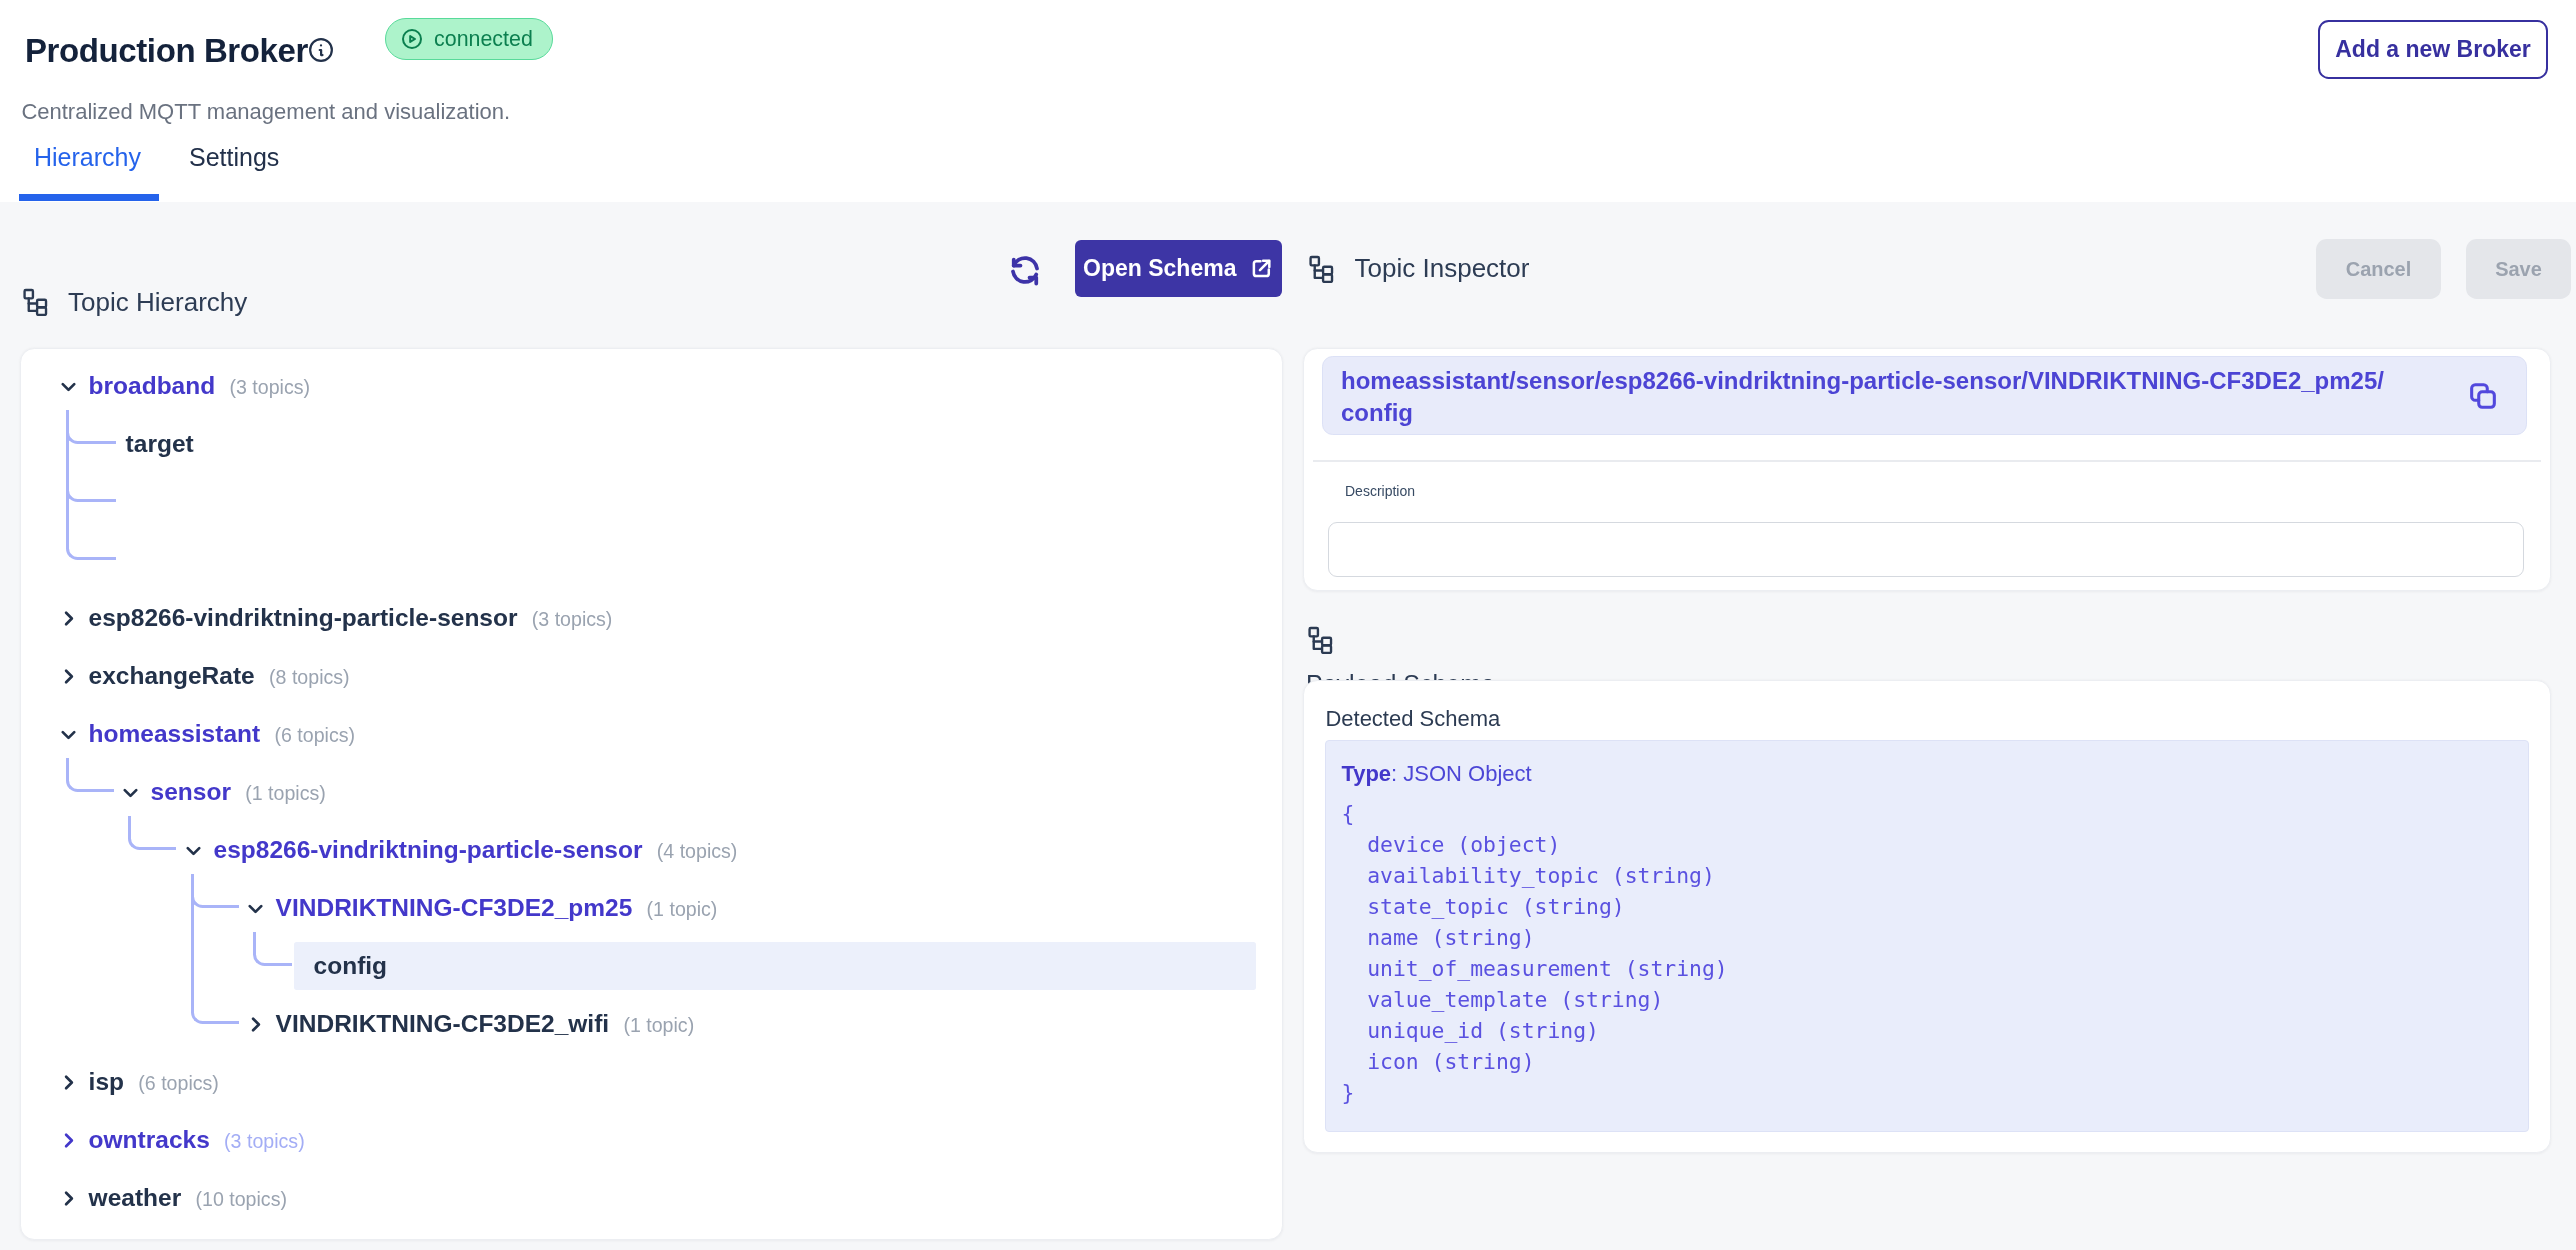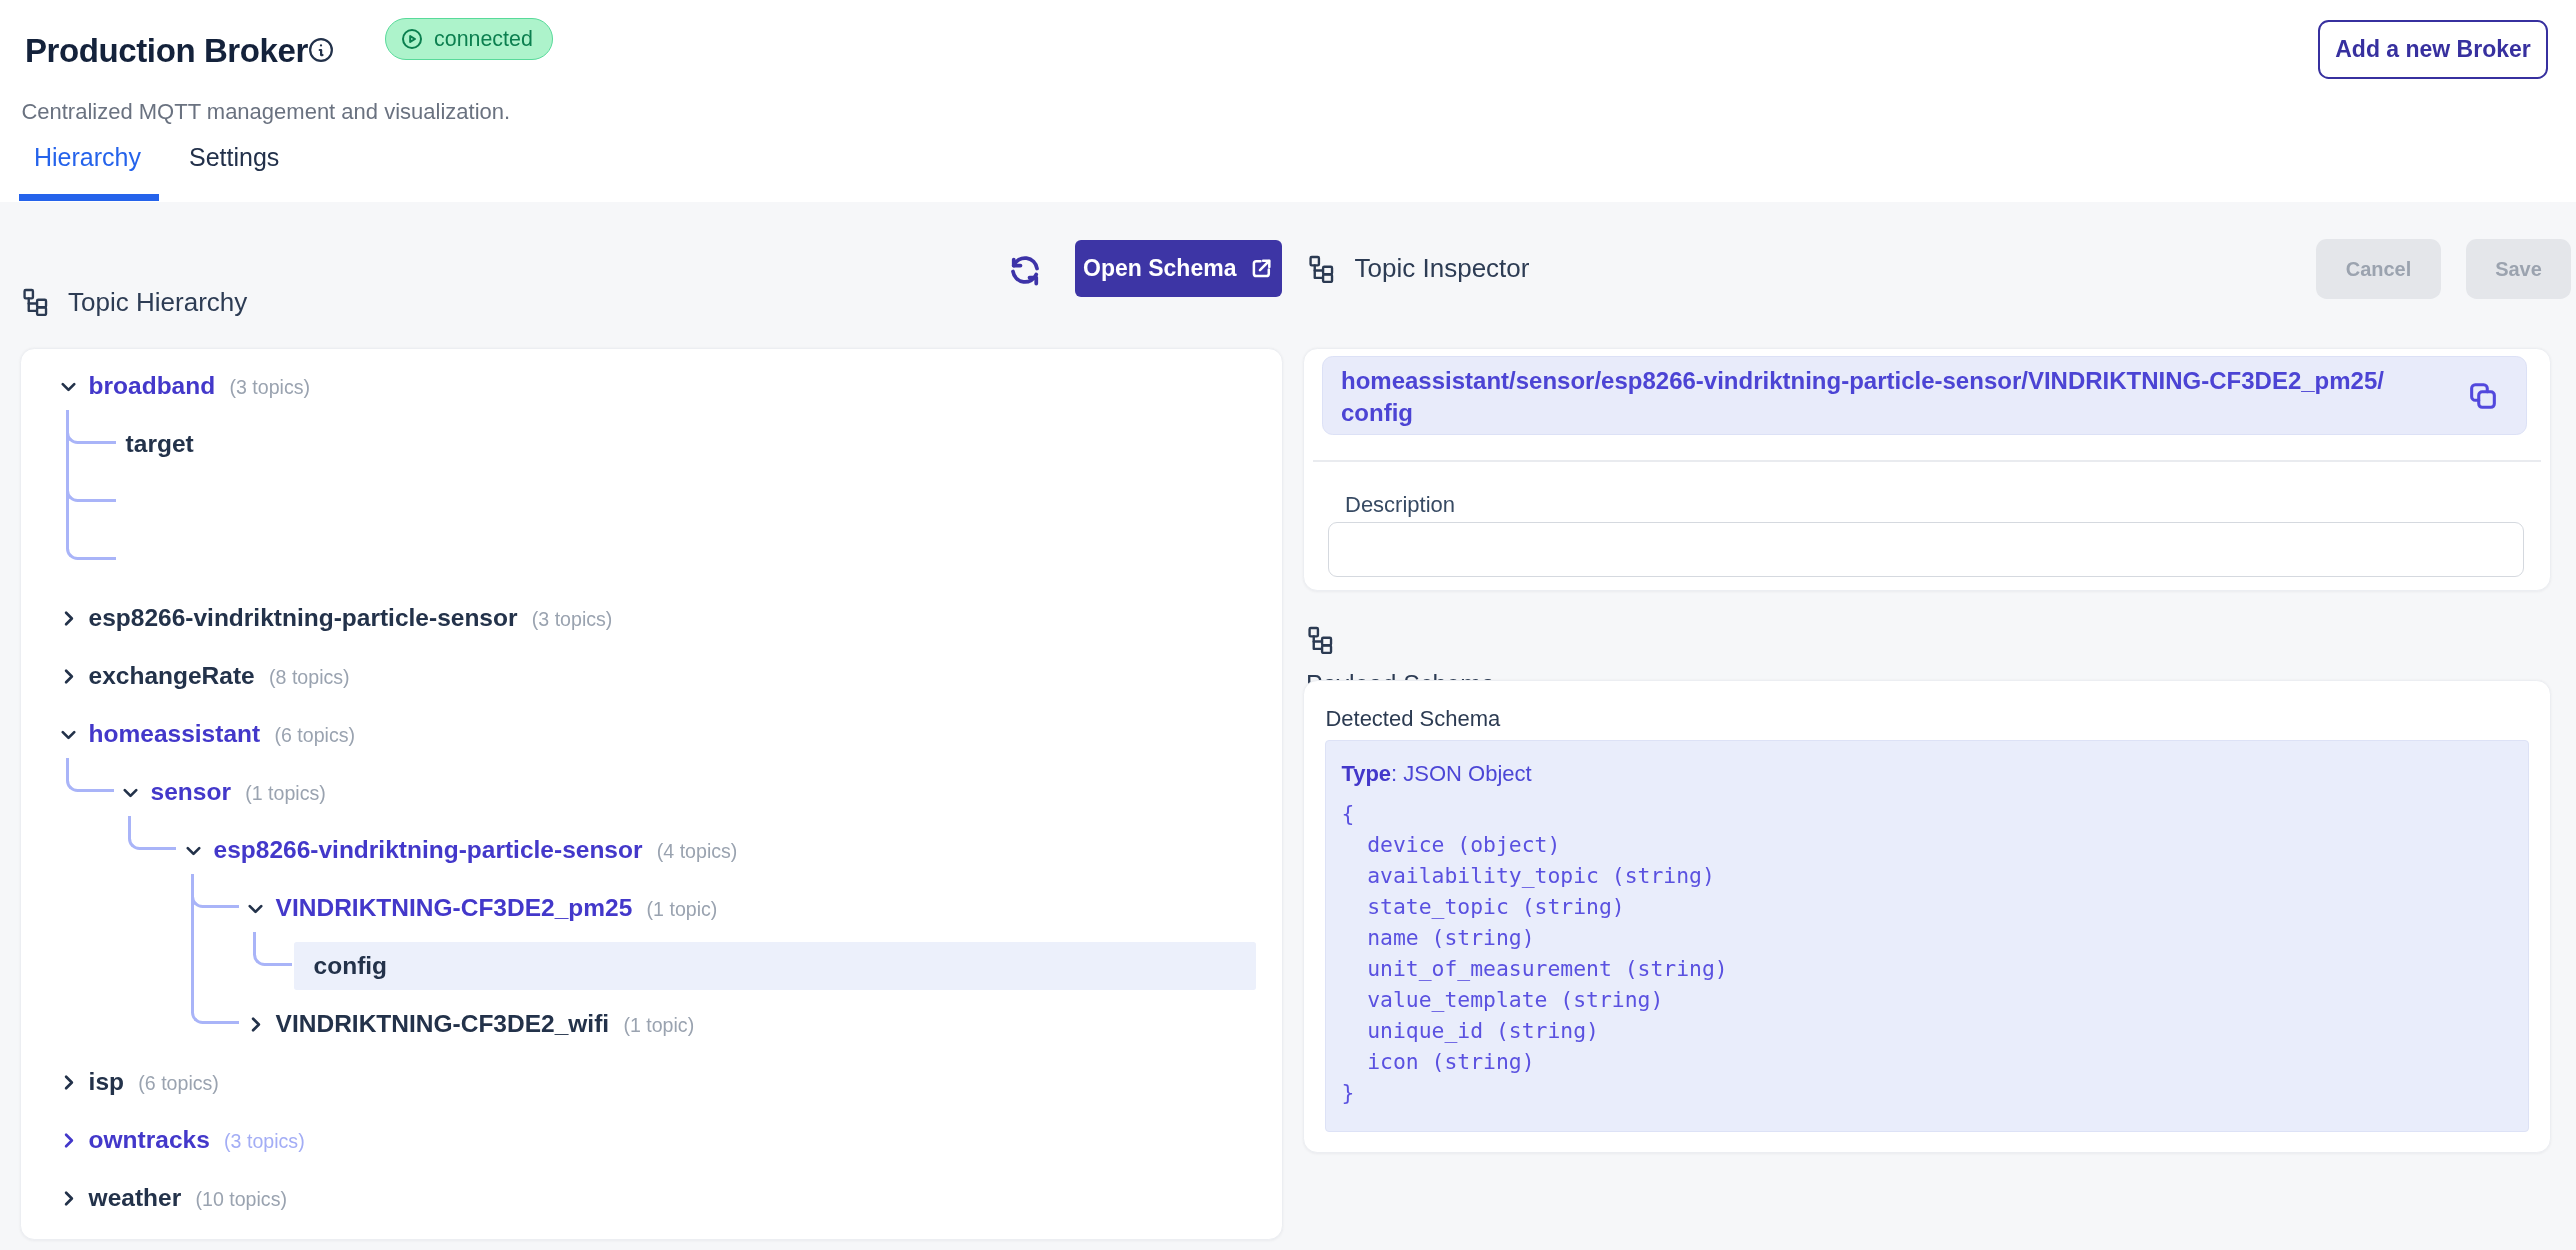--- a/index.html
+++ b/index.html
@@ -79,21 +79,21 @@
     background:#e8ebfa; border:0.9px solid #dce1f6; border-radius:10.7px;
   }
   .topic-path-text {
     position:absolute; left:18px; top:8px; width:1084px;
     font-size:24px; font-weight:700; color:#4c44d4; line-height:32px;
     overflow-wrap:anywhere; word-break:break-word;
   }
   .copy-btn { position:absolute; right:27px; top:23px; width:32px; height:32px; background:none; border:none; cursor:pointer; padding:0; }
   .copy-btn svg { width:32px; height:32px; color:#5248dd; }
   .divider { position:absolute; left:9px; right:9px; top:111px; height:1.8px; background:#e9ebef; }
-  .desc-label { position:absolute; left:41px; top:134px; font-size:22px; color:#374a63;margin-top:9px; }
+  .desc-label { position:absolute; left:41px; top:134px; font-size:14px; color:#374a63; }
   .desc-input {
     position:absolute; left:24px; right:26px; top:173px; height:55px;
     border:1.8px solid #d5d9df; border-radius:9px; background:#fff; resize:none;
     font-family:"Liberation Sans", sans-serif; font-size:21.4px; padding:9px 14.3px; color:#23324a;
   }
   .payload-header { position:absolute; left:1306px; top:625px; display:flex; align-items:flex-start; gap:16px;flex-direction:column; }
   .payload-header .section-title { font-size:25px; }
 
   .detected-label { position:absolute; left:21.4px; top:25px; font-size:22px; color:#2c3b52; }
   .schema-block {

